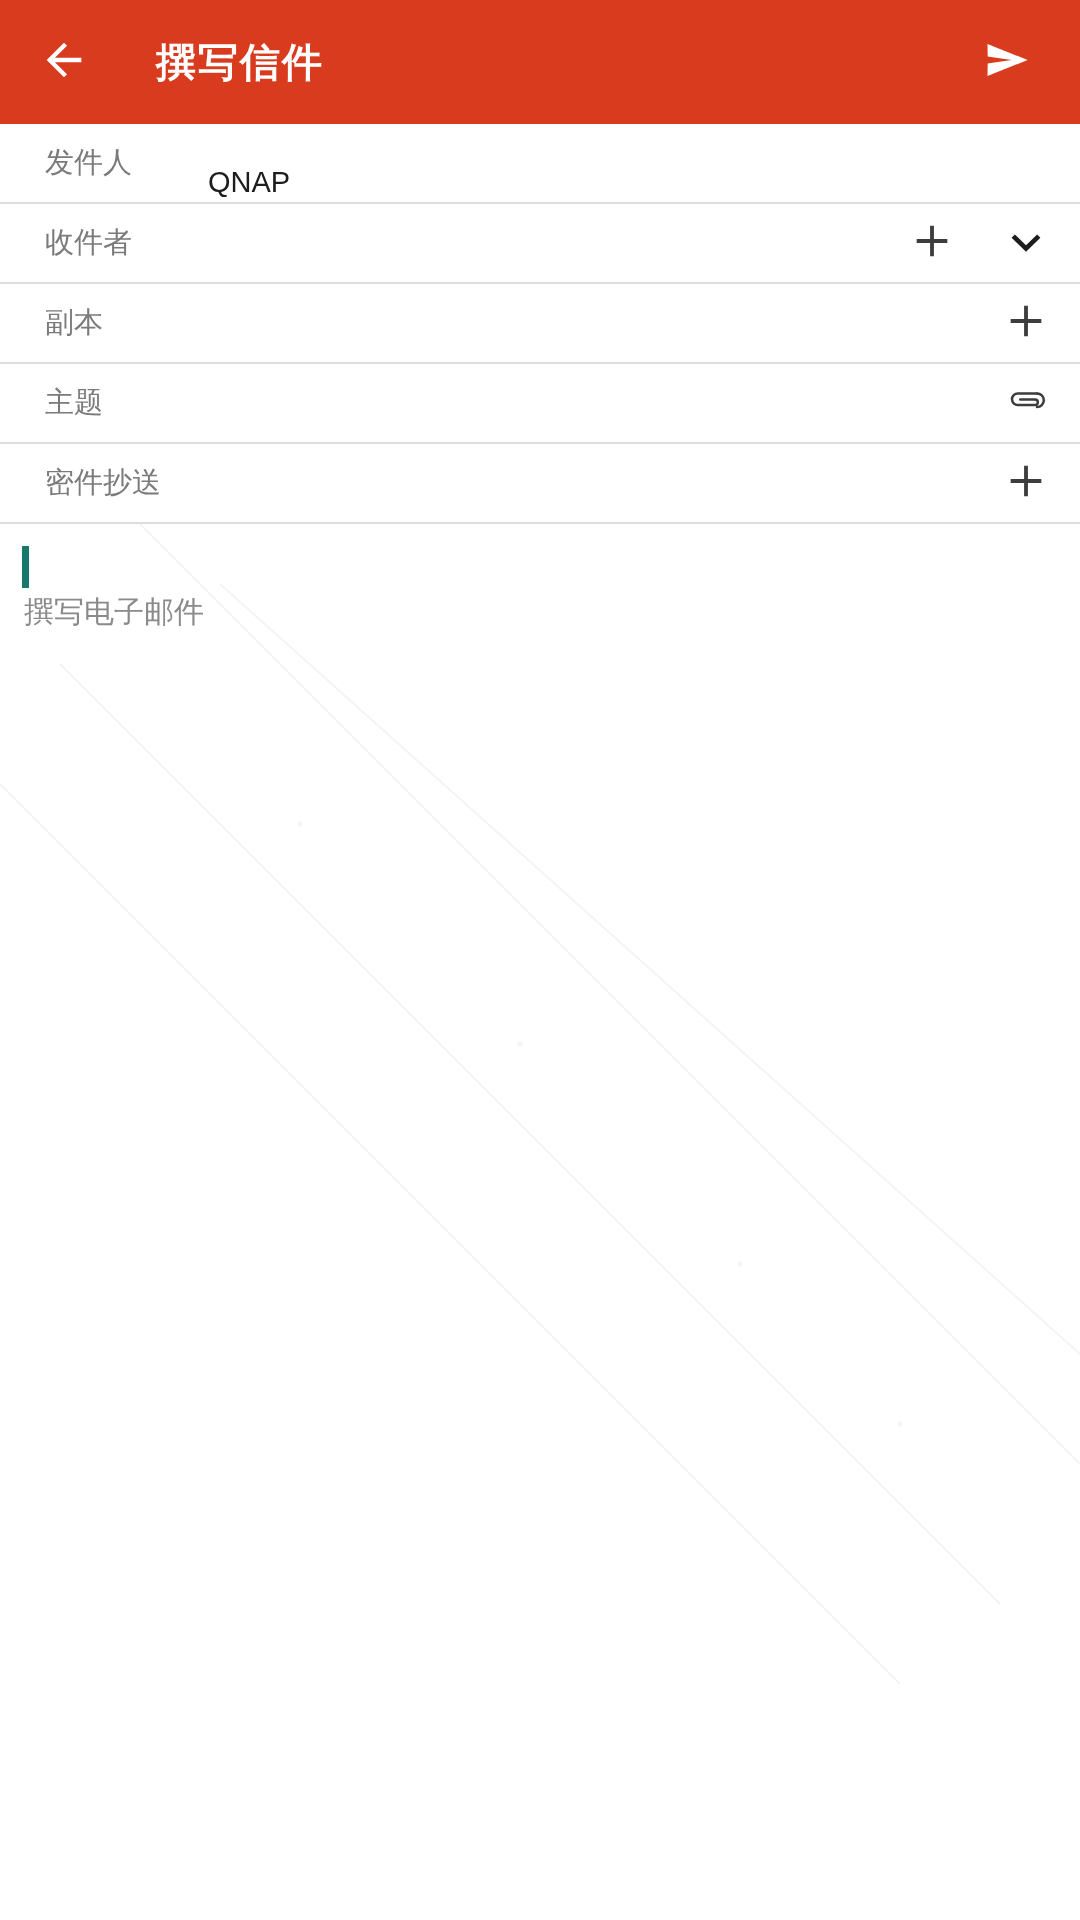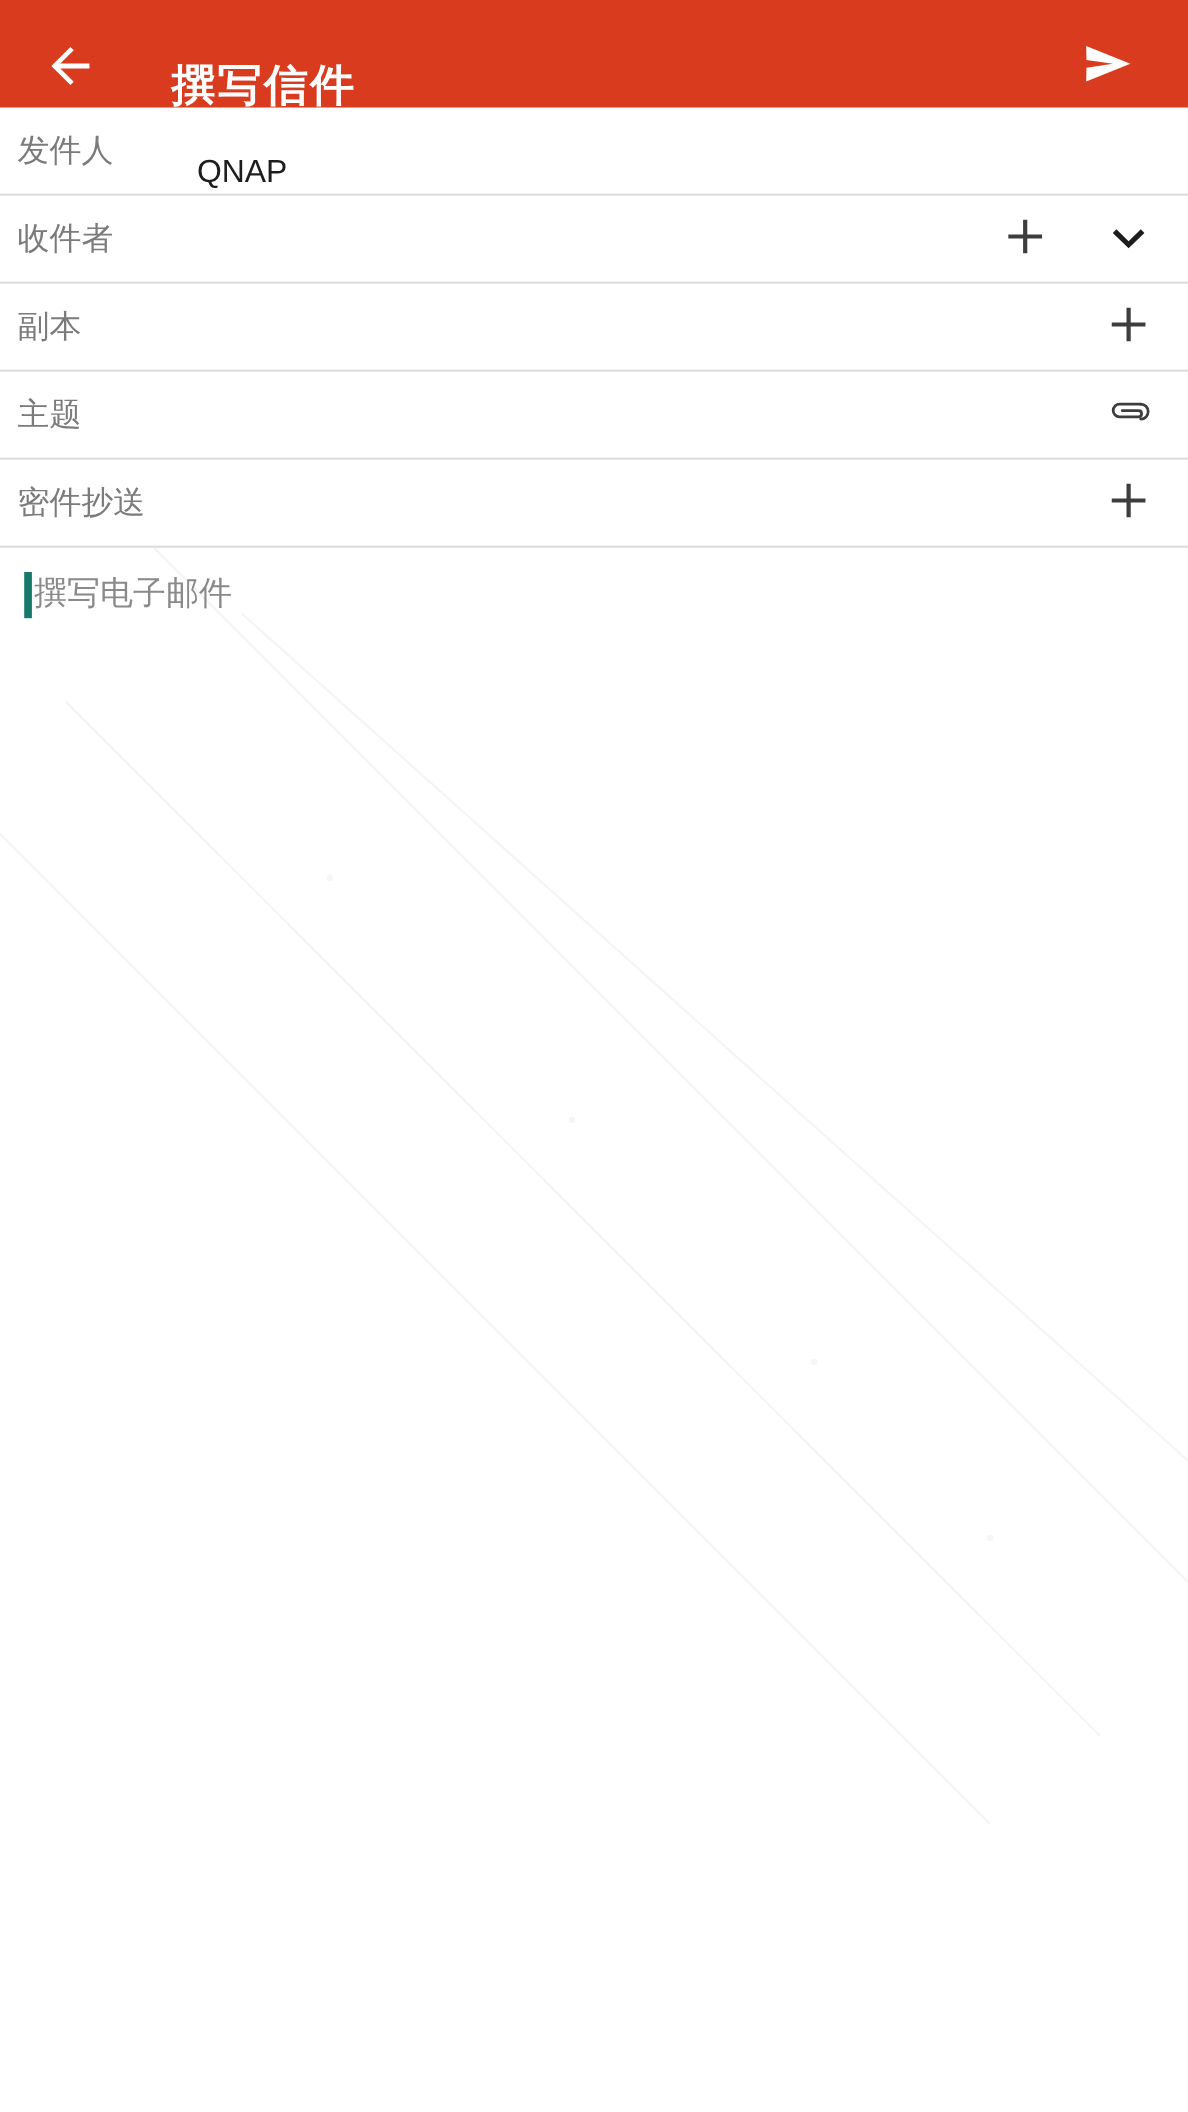--- a/index.html
+++ b/index.html
@@ -11,24 +11,24 @@
     width: 1080px;
     height: 1920px;
     font-family: "Liberation Sans", "DejaVu Sans", sans-serif;
     overflow: hidden;
     position: relative;
   }
 
   
   .appbar {
     position: relative;
-    height: 98px;
+    height: 124px;
     background: #d93b1e;
     display: flex;
-    align-items: flex-end;
+    align-items: center;
     box-sizing: border-box;
     padding: 0 28px;
   }
   .appbar-back {
     width: 72px;
     height: 72px;
     display: flex;
     align-items: center;
     justify-content: center;
     flex: 0 0 auto;
@@ -60,21 +60,21 @@
     background: #ffffff;
     position: relative;
     z-index: 2;
   }
   .row {
     position: relative;
     height: 80px;
     display: flex;
     align-items: center;
     box-sizing: border-box;
-    padding: 0 24px 0 16px;
+    padding: 0 24px 0 45px;
     border-bottom: 2px solid #dddddd;
     background: #ffffff;
   }
   .row-label {
     color: #7b7b7b;
     font-size: 29px;
     white-space: nowrap;
     flex: 0 0 auto;
   }
   .row-value {
@@ -117,20 +117,21 @@
     inset: 0;
     pointer-events: none;
     opacity: 1;
   }
   .compose-inner {
     position: relative;
     padding: 18px 28px 0 22px;
     display: flex;
     align-items: flex-start;
     z-index: 2;
+    flex-direction: column;
   }
   .caret {
     width: 7px;
     height: 42px;
     background: #18796b;
     flex: 0 0 auto;
     margin-top: 4px;
   }
   .compose-placeholder {
     color: #8a8a8a;

